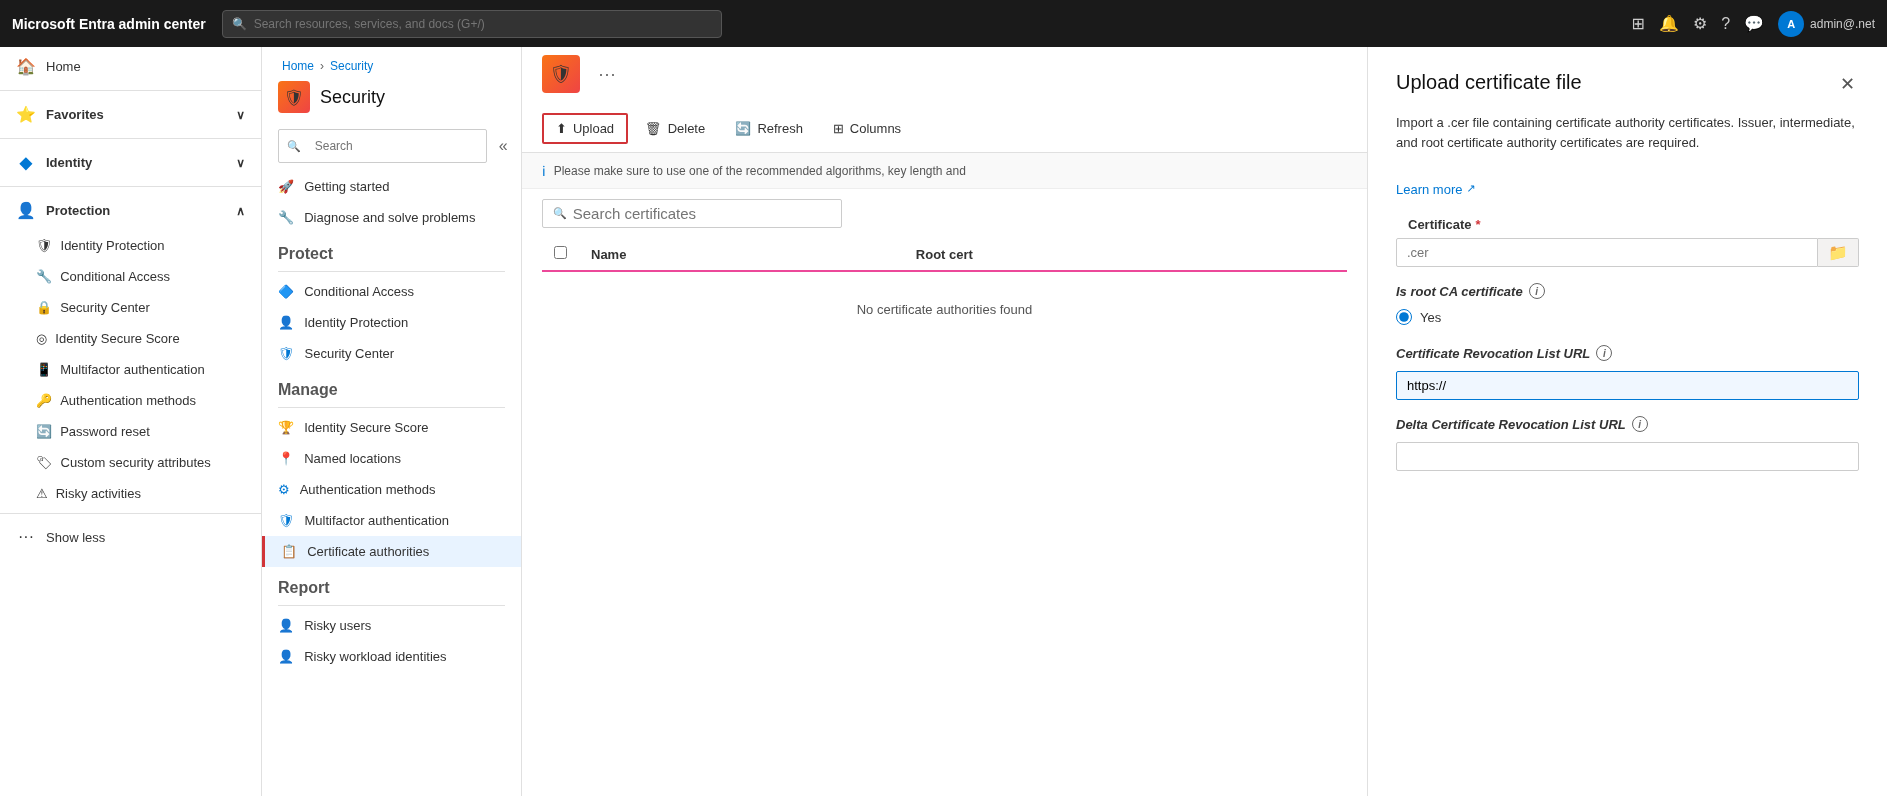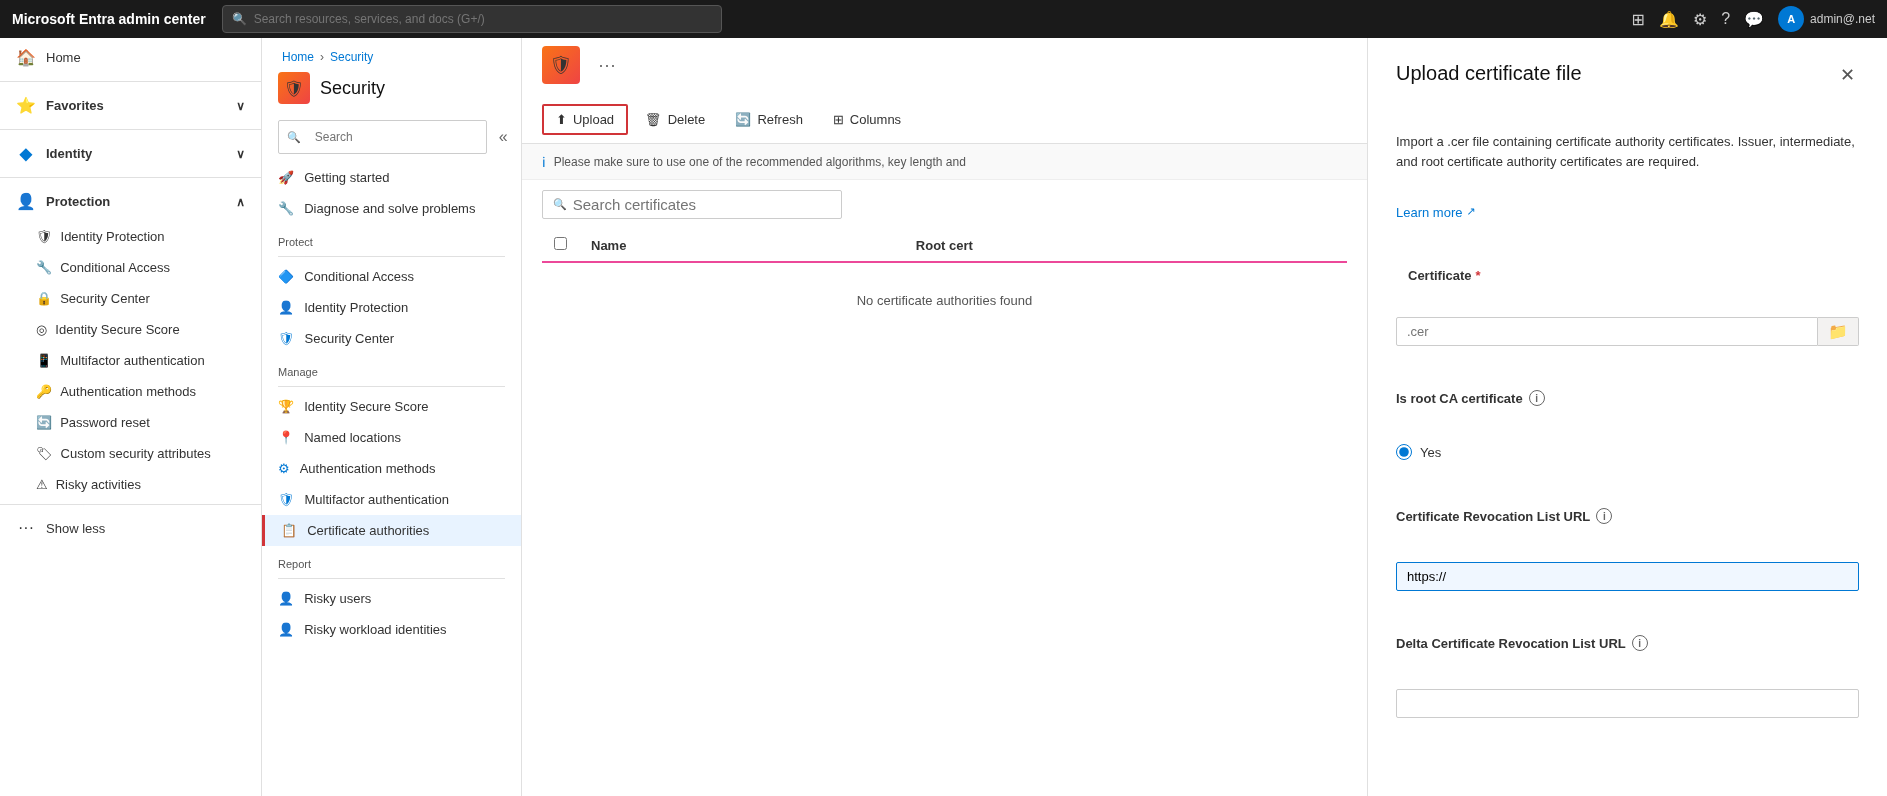--- a/index.html
+++ b/index.html
@@ -4,21 +4,21 @@
   <style>
     * { box-sizing: border-box; margin: 0; padding: 0; }
     body { font-family: 'Segoe UI', sans-serif; font-size: 13px; color: #333; background: #f3f2f1; display: flex; flex-direction: column; height: 796px; overflow: hidden; }
 
     
     .topbar {
       background: #1a1a1a;
       color: white;
       display: flex;
       align-items: center;
-      height: 38px;
+      height: 47px;
       padding: 0 12px;
       flex-shrink: 0;
       gap: 8px;
     }
     .topbar-brand {
       font-size: 14px;
       font-weight: 600;
       color: white;
       white-space: nowrap;
       margin-right: 8px;
@@ -242,21 +242,20 @@
     
     .right-panel {
       width: 520px;
       background: white;
       border-left: 1px solid #e0e0e0;
       display: flex;
       flex-direction: column;
       overflow-y: auto;
       flex-shrink: 0;
       padding: 24px 28px;
-      gap: 28px;
     }
     .right-panel-header {
       display: flex;
       align-items: flex-start;
       justify-content: space-between;
       margin-bottom: 16px;
     }
     .right-panel-title {
       font-size: 20px;
       font-weight: 300;
@@ -278,20 +277,21 @@
       margin-bottom: 6px;
     }
     .learn-more-link {
       color: #0078d4;
       font-size: 13px;
       text-decoration: none;
       display: inline-flex;
       align-items: flex-start;
       gap: 4px;
       margin-bottom: 20px;
+      margin-top: 24px;
     }
     .form-label {
       font-size: 13px;
       font-weight: 600;
       color: #333;
       margin-bottom: 6px;
       display: flex;
       align-items: center;
       gap: 4px;
       margin-left: 12px;
@@ -334,20 +334,21 @@
       align-items: center;
     }
     .form-section-label {
       font-size: 13px;
       font-weight: 600;
       color: #333;
       margin-bottom: 10px;
       display: flex;
       align-items: center;
       gap: 6px;
+      font-style: italic;
     }
     .info-icon {
       display: inline-flex;
       align-items: center;
       justify-content: center;
       width: 16px;
       height: 16px;
       border-radius: 50%;
       border: 1px solid #666;
       font-size: 10px;
@@ -394,22 +395,22 @@
       display: flex;
       align-items: center;
       gap: 10px;
       padding: 8px 16px;
       font-size: 13px;
       color: #333;
       cursor: pointer;
     }
     .sec-nav-item.selected { background: #e8f3ff; border-left: 3px solid #d13438; color: #333; }
     .sec-nav-section-title {
-      font-size: 11px;
-      font-weight: 400;
+      font-size: 16px;
+      font-weight: 700;
       color: #555;
       padding: 12px 16px 4px;
       text-transform: none;
     }
     .sec-nav-divider { height: 1px; background: #e0e0e0; margin: 4px 16px; }
   </style>
 </head>
 <body>
 
 <div class="topbar">

